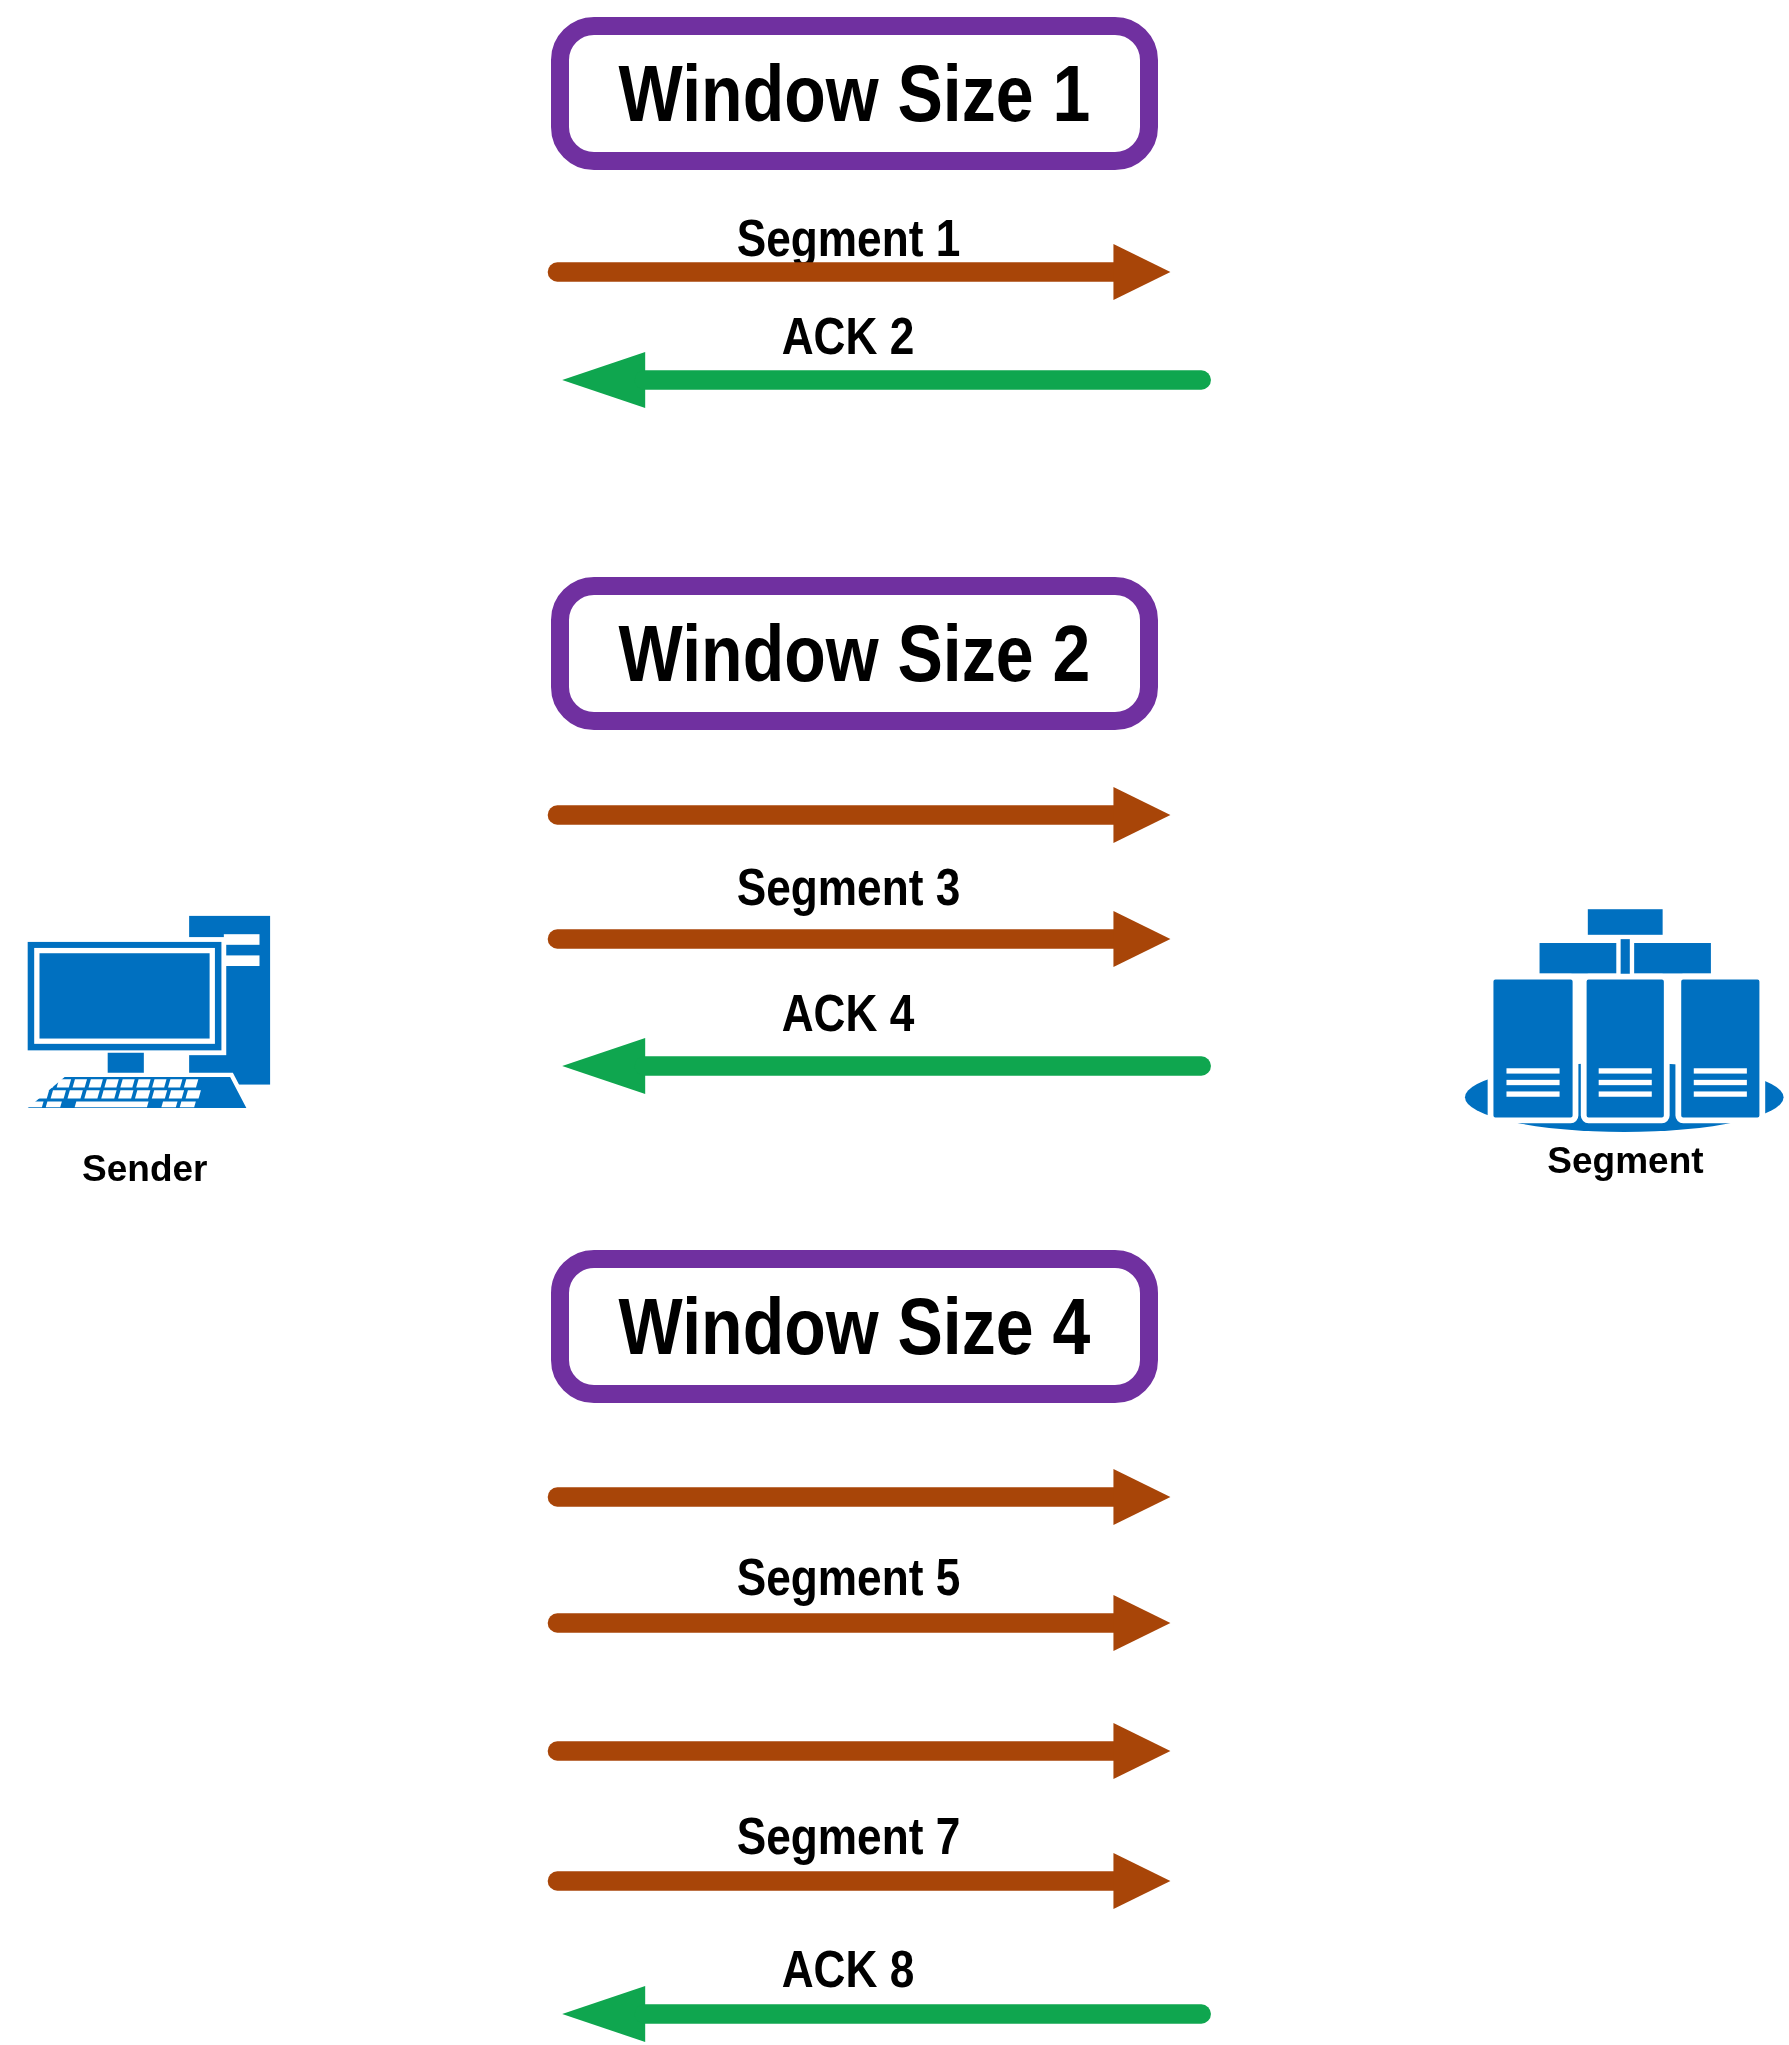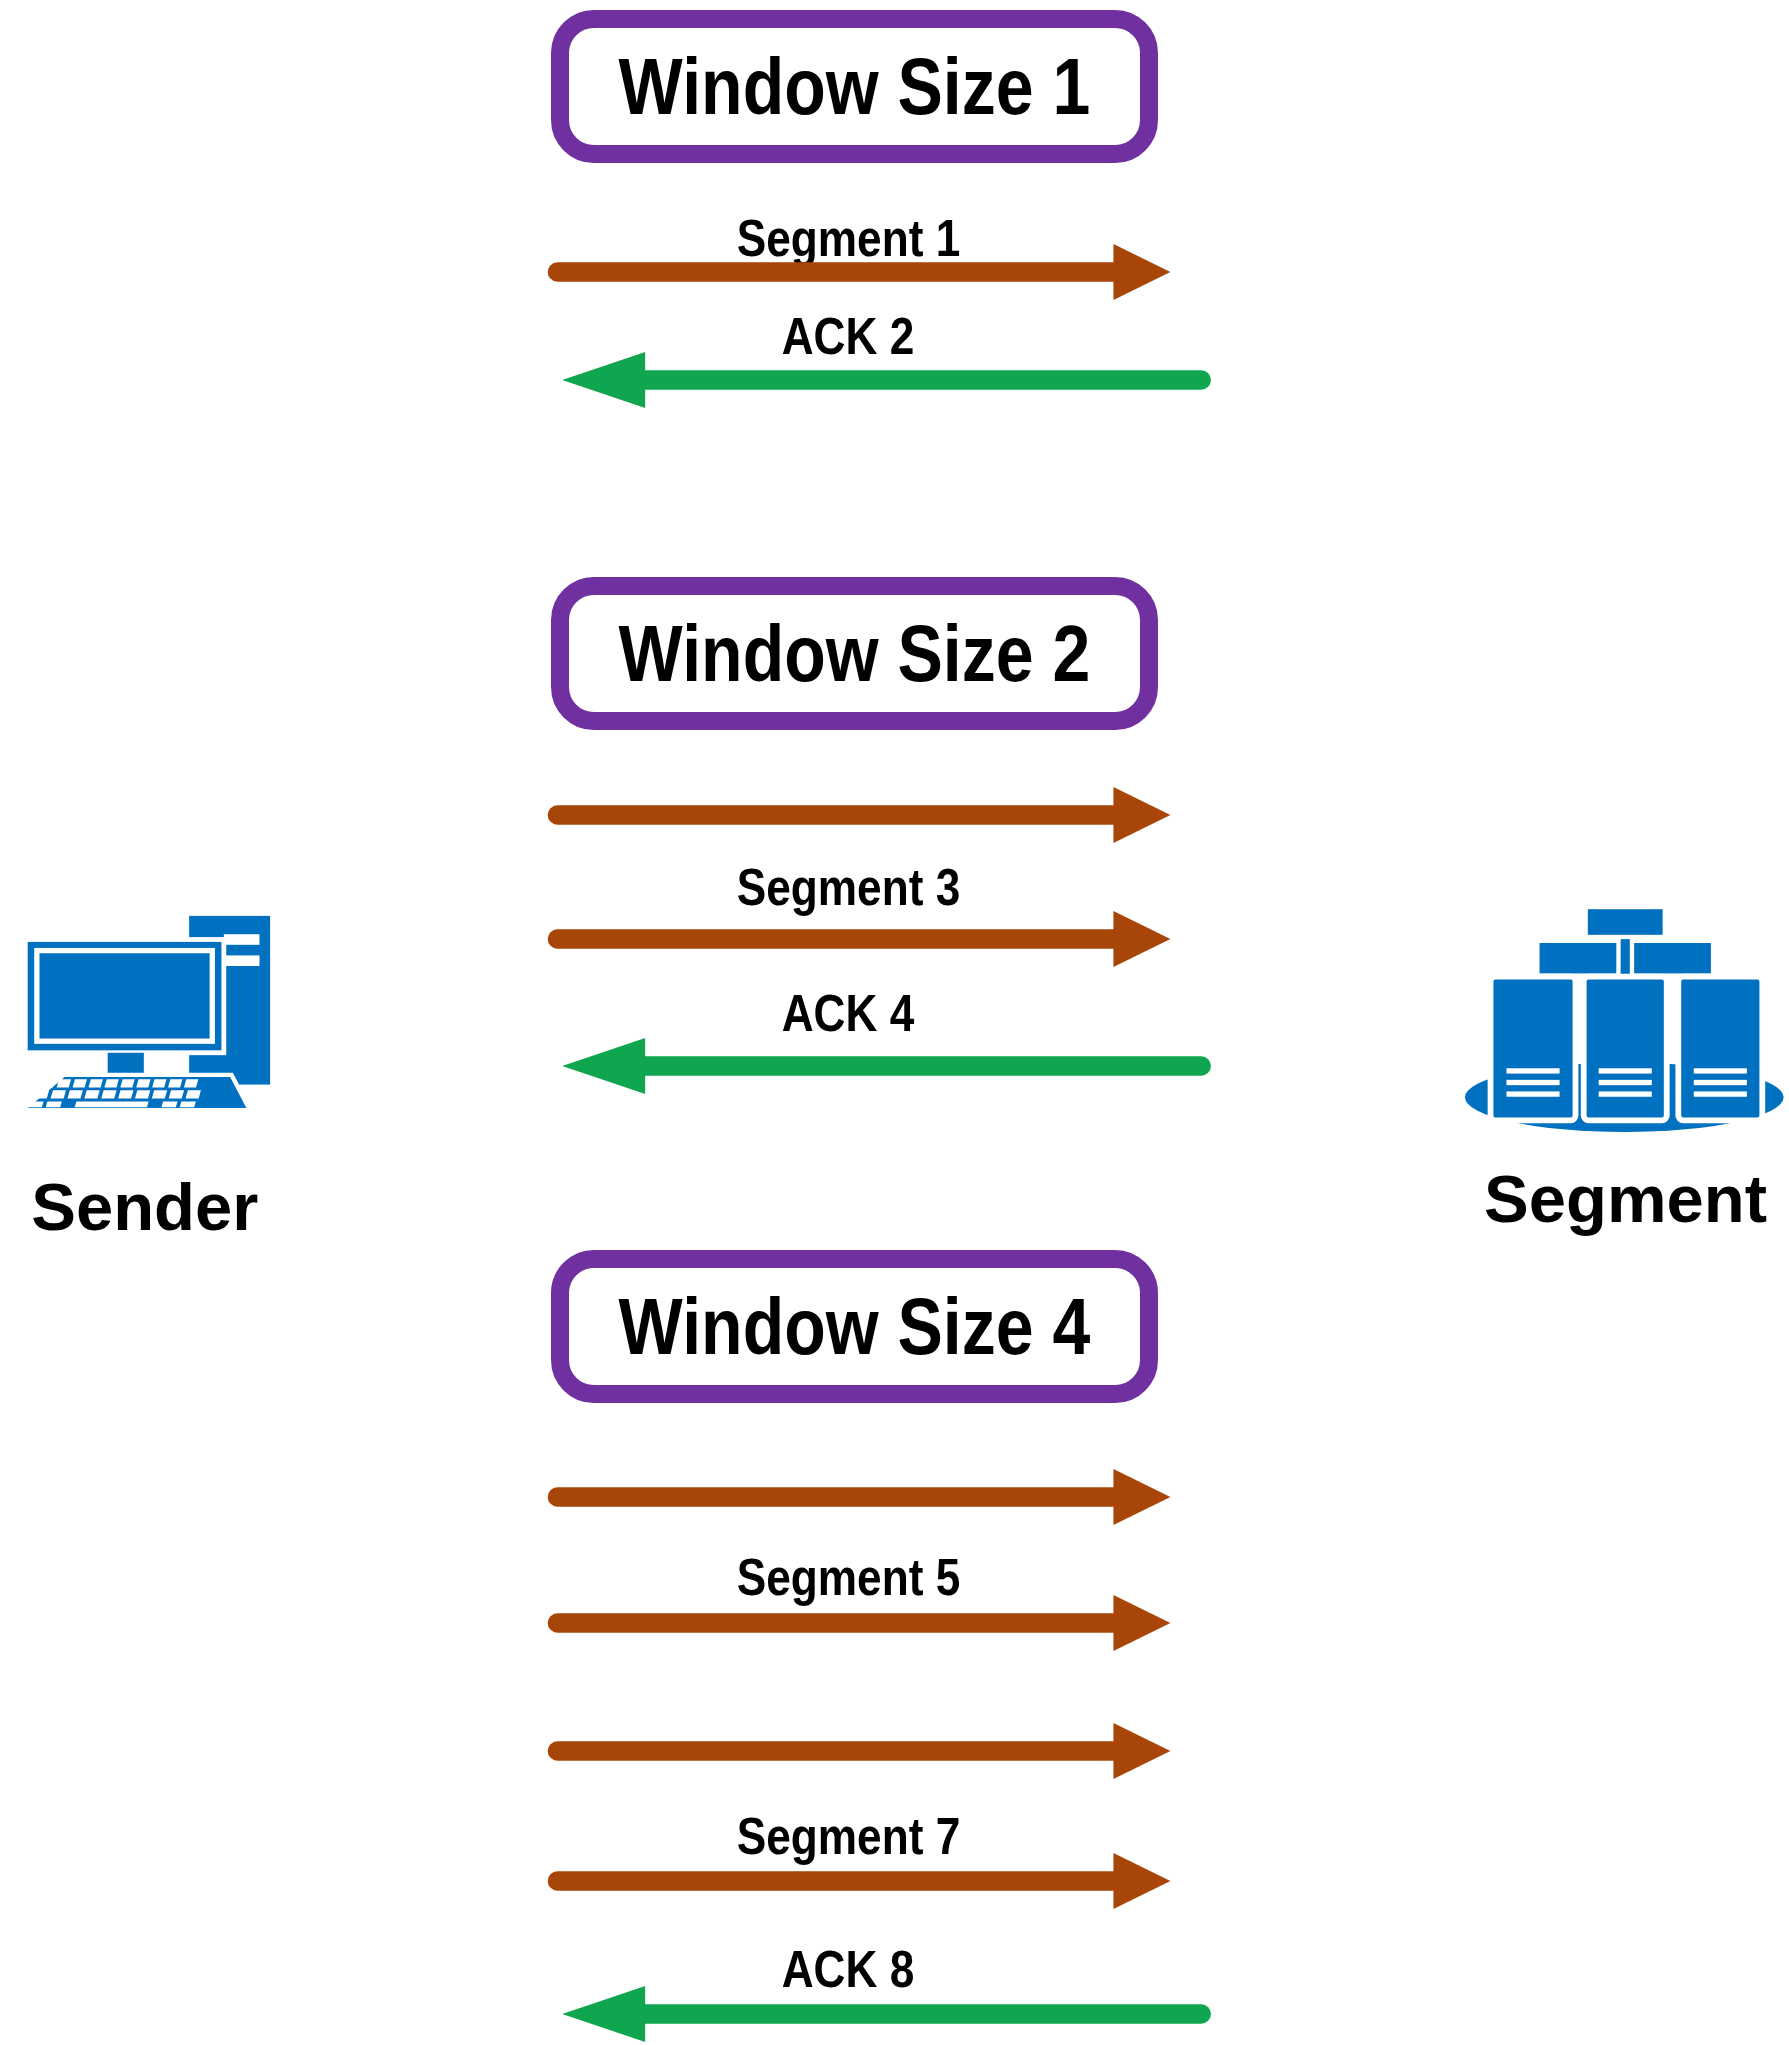--- a/index.html
+++ b/index.html
@@ -62,36 +62,35 @@
     overflow: visible;
   }
   .seg-shaft { stroke: var(--c-segment, #A84508); stroke-width: 40; stroke-linecap: round; }
   .seg-head  { fill: var(--c-segment, #A84508); }
   .ack-shaft { stroke: var(--c-ack, #0FA64F); stroke-width: 40; stroke-linecap: round; }
   .ack-head  { fill: var(--c-ack, #0FA64F); }
   
   .node-label {
     position: absolute;
     text-align: center;
-    font-size: 67px;
+    font-size: 37px;
     font-weight: bold;
     color: var(--c-text, #000);
     white-space: nowrap;
-    margin-top: 20px;
   }
   .icon-blue { fill: var(--c-blue, #0070C0); }
   .icon-white { fill: #ffffff; }
   .stroke-white { stroke: #ffffff; }
 </style>
 </head>
 <body>
 
 <div id="canvas">
 
-  <div class="win-box" style="top:10px">
+  <div class="win-box" style="top:17px">
     <span class="txt">Window Size 1</span>
   </div>
   <div class="win-box" style="top:577px">
     <span class="txt">Window Size 2</span>
   </div>
   <div class="win-box" style="top:1250px">
     <span class="txt">Window Size 4</span>
   </div>
 
   <div class="msg-label" style="top:198px">

